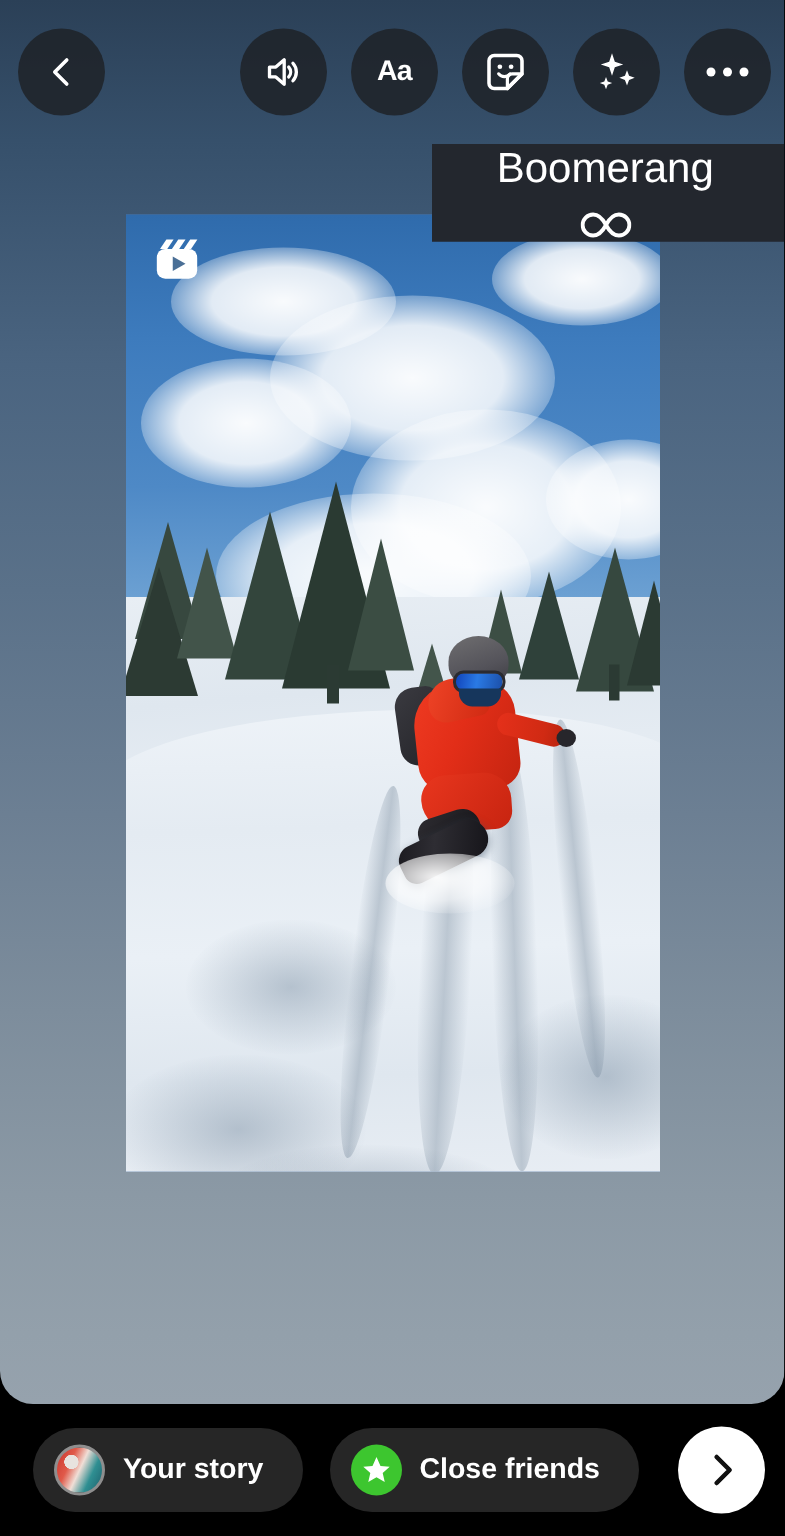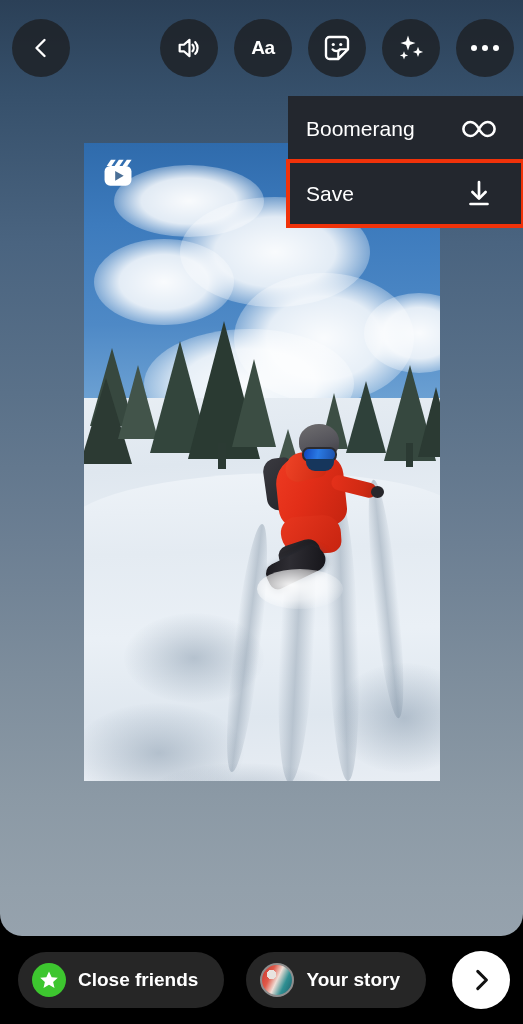--- a/index.html
+++ b/index.html
@@ -205,23 +205,24 @@
     background:#23272e;
     overflow:visible;
     z-index:30;
   }
   .menu-item {
     position:relative;
     height:65px;
     display:flex; align-items:center;
     padding:0 22px 0 18px;
     color:#fff;
-    font-size:21px;
+    font-size:28px;
     cursor:pointer;
     background:#23272e;
+    flex-direction:column;
   }
   .menu-item + .menu-item { border-top:1px solid #30353d; }
   .menu-label { flex:1; }
   .menu-icon { width:44px; display:flex; align-items:center; justify-content:center; }
   #item-save {
     outline:4px solid #f0320a;
     outline-offset:-2px;
     z-index:5;
   }
 
@@ -393,50 +394,40 @@
       <div class="menu-item" id="item-boomerang">
         <span class="menu-label">Boomerang</span>
         <span class="menu-icon">
           <svg width="34" height="22" viewBox="0 0 34 22">
             <path d="M17 11 C14 5.4 11 4 8.4 4 a7 7 0 0 0 0 14 C11 18 14 16.6 17 11 C20 5.4 23 4 25.6 4 a7 7 0 0 1 0 14 C23 18 20 16.6 17 11 Z" fill="none" stroke="#fff" stroke-width="2.6" stroke-linecap="round"></path>
           </svg>
         </span>
       </div>
 
 
-      <div class="menu-item" id="item-save">
-        <span class="menu-label">Save</span>
-        <span class="menu-icon">
-          <svg width="30" height="30" viewBox="0 0 30 30">
-            <path d="M15 3 V19" fill="none" stroke="#fff" stroke-width="2.7" stroke-linecap="round"></path>
-            <path d="M8.4 13 L15 19.6 L21.6 13" fill="none" stroke="#fff" stroke-width="2.7" stroke-linecap="round" stroke-linejoin="round"></path>
-            <path d="M6.5 25 H23.5" fill="none" stroke="#fff" stroke-width="2.7" stroke-linecap="round"></path>
-          </svg>
-        </span>
-      </div>
     </div>
 
   </div>
 
   <div id="bottombar">
+
+    <div class="pill" id="pill-your-story">
+      <span id="avatar"></span>
+      <span class="pill-label">Your story</span>
+    </div>
 
     <div class="pill" id="pill-close-friends">
       <span id="star-badge">
         <svg width="22" height="22" viewBox="0 0 24 24">
           <path d="M12 2.6 L14.9 9 L21.6 9.6 L16.5 14.1 L18 20.8 L12 17.2 L6 20.8 L7.5 14.1 L2.4 9.6 L9.1 9 Z" fill="#fff"></path>
         </svg>
       </span>
       <span class="pill-label">Close friends</span>
     </div>
 
-    <div class="pill" id="pill-your-story">
-      <span id="avatar"></span>
-      <span class="pill-label">Your story</span>
-    </div>
-
     <div id="btn-next">
       <svg width="26" height="26" viewBox="0 0 24 24">
         <path d="M9 4 L17 12 L9 20" fill="none" stroke="#111" stroke-width="2.8" stroke-linecap="round" stroke-linejoin="round"></path>
       </svg>
     </div>
   </div>
 
 </div>
 
 </body></html>

